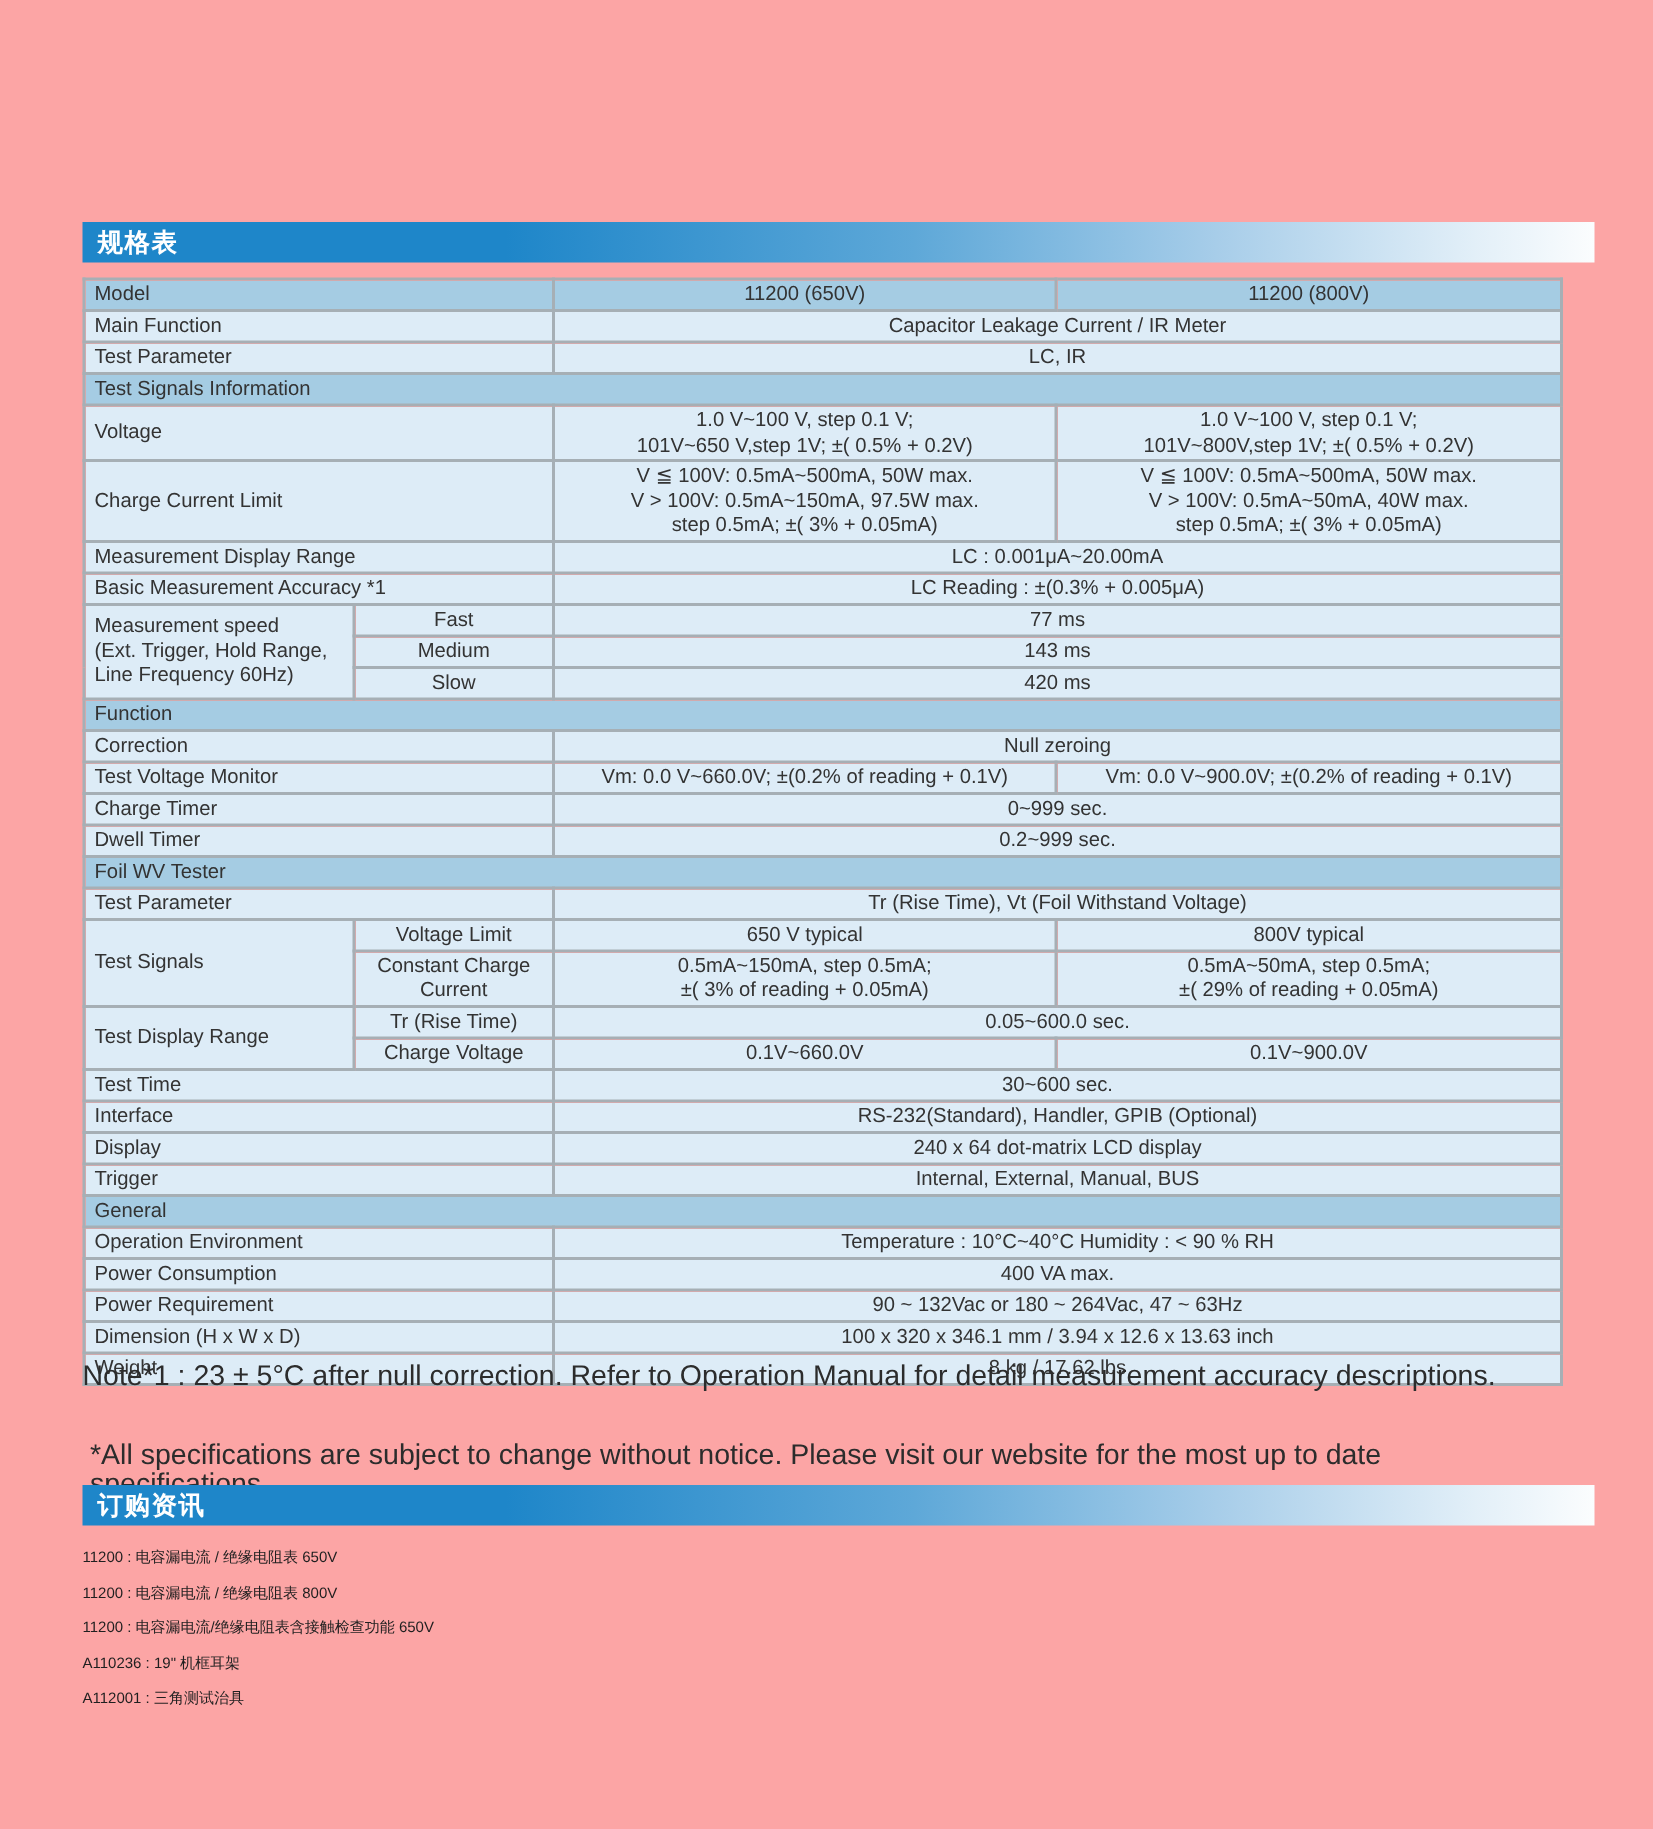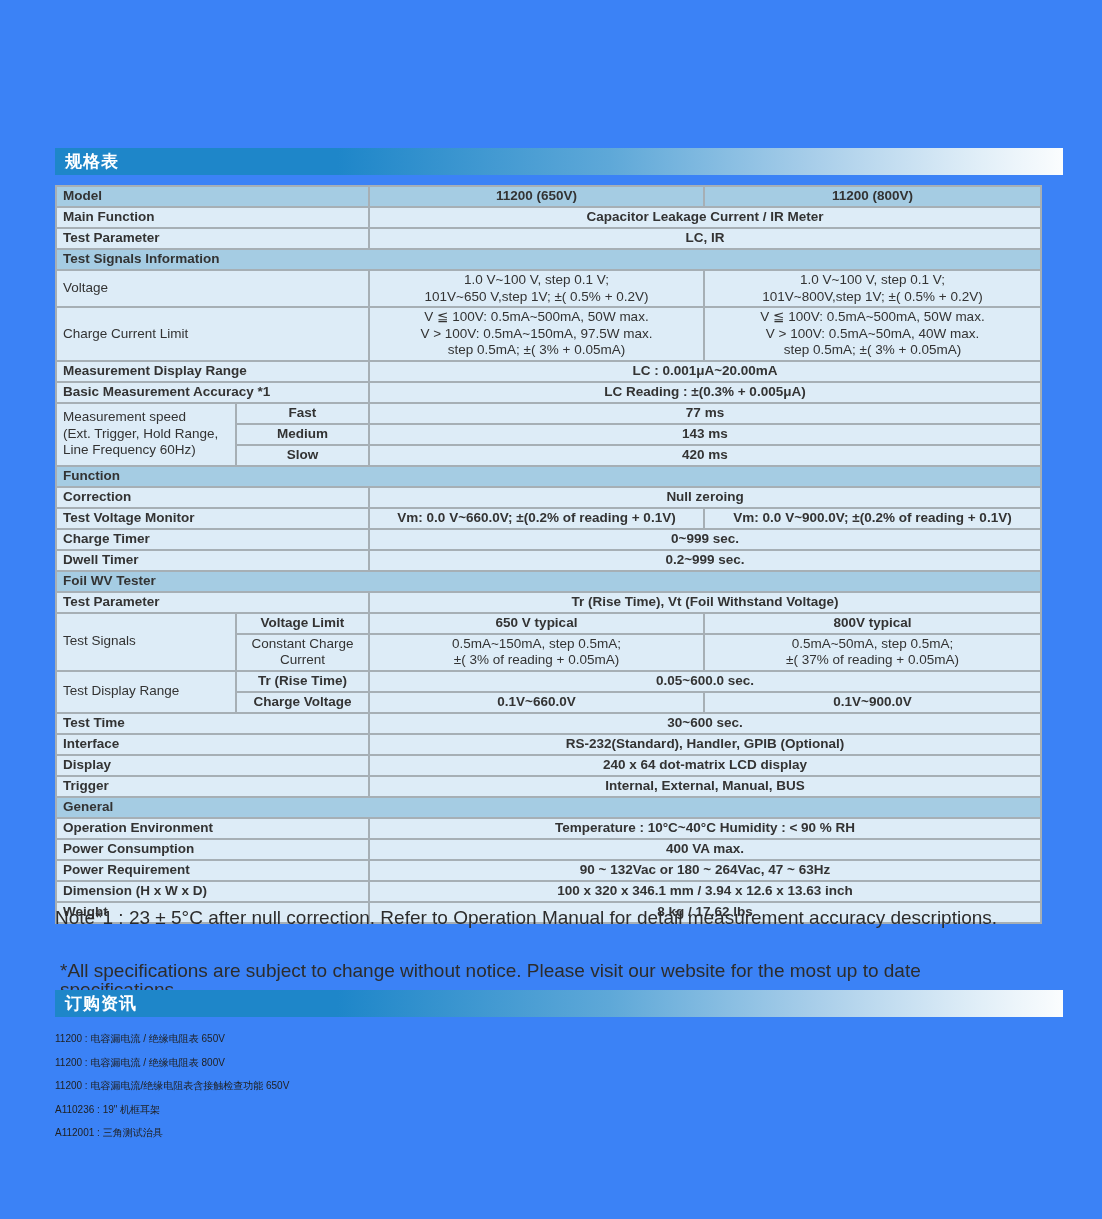--- a/index.html
+++ b/index.html
@@ -1,17 +1,17 @@
 <!DOCTYPE html>
 <html><head>
 <meta charset="utf-8">
 <style>
   html,body{margin:0;padding:0;background:#ffffff;}
   .page{
-    position:relative;width:1102px;height:1219px;background:#3b82f6;
+    position:relative;width:1102px;height:1219px;background:#fca5a5;
     font-family:"Liberation Sans","DejaVu Sans",sans-serif;color:#333333;
     overflow:hidden;
   }
   .bar{
     position:absolute;left:55px;width:1008px;height:27px;box-sizing:border-box;
     background:linear-gradient(90deg,#1e86c9 0%,#1e86c9 28%,#5ea8d8 55%,#a7cde9 75%,#e2eff8 92%,#fbfdfe 100%);
     color:#ffffff;font-size:17px;font-weight:bold;line-height:27px;padding-left:10px;
     letter-spacing:1px;
   }
   .bar-spec{top:148px;}
@@ -24,21 +24,21 @@
     border:2px solid #a6afb5;background:#ddecf7;
     padding:1px 6px;line-height:16.5px;vertical-align:middle;
     overflow:hidden;
   }
   td.t-label{text-align:left;}
   td.t-sub{text-align:center;}
   td.t-val{text-align:center;white-space:pre-line;}
   td.t-pre{white-space:pre-line;}
   tr.t-head td{background:#a5cce3;}
   tr.t-section td{background:#a5cce3;text-align:left;}
-  td.t-single{height:17px;font-weight:bold;}
+  td.t-single{height:17px;}
   .notes{
     position:absolute;left:55px;top:908px;width:985px;
     font-size:19px;line-height:19px;color:#2c2c2c;
   }
   .notes .n2{padding-left:5px;margin-top:34px;}
   .order-list{
     position:absolute;left:55px;top:1027px;width:985px;
     font-size:10px;line-height:23.5px;color:#1f1f1f;
   }
 </style>
@@ -145,21 +145,21 @@
         <td class="t-label" rowspan="2">Test Signals</td>
         <td class="t-sub t-single">Voltage Limit</td>
         <td class="t-val t-single">650 V typical</td>
         <td class="t-val t-single">800V typical</td>
       </tr>
       <tr>
         <td class="t-sub">Constant Charge Current</td>
         <td class="t-val">0.5mA~150mA, step 0.5mA;
 ±( 3% of reading + 0.05mA)</td>
         <td class="t-val">0.5mA~50mA, step 0.5mA;
-±( 37% of reading + 0.05mA)</td>
+±( 29% of reading + 0.05mA)</td>
       </tr>
       <tr>
         <td class="t-label" rowspan="2">Test Display Range</td>
         <td class="t-sub t-single">Tr (Rise Time)</td>
         <td class="t-val t-single" colspan="2">0.05~600.0 sec.</td>
       </tr>
       <tr>
         <td class="t-sub t-single">Charge Voltage</td>
         <td class="t-val t-single">0.1V~660.0V</td>
         <td class="t-val t-single">0.1V~900.0V</td>

